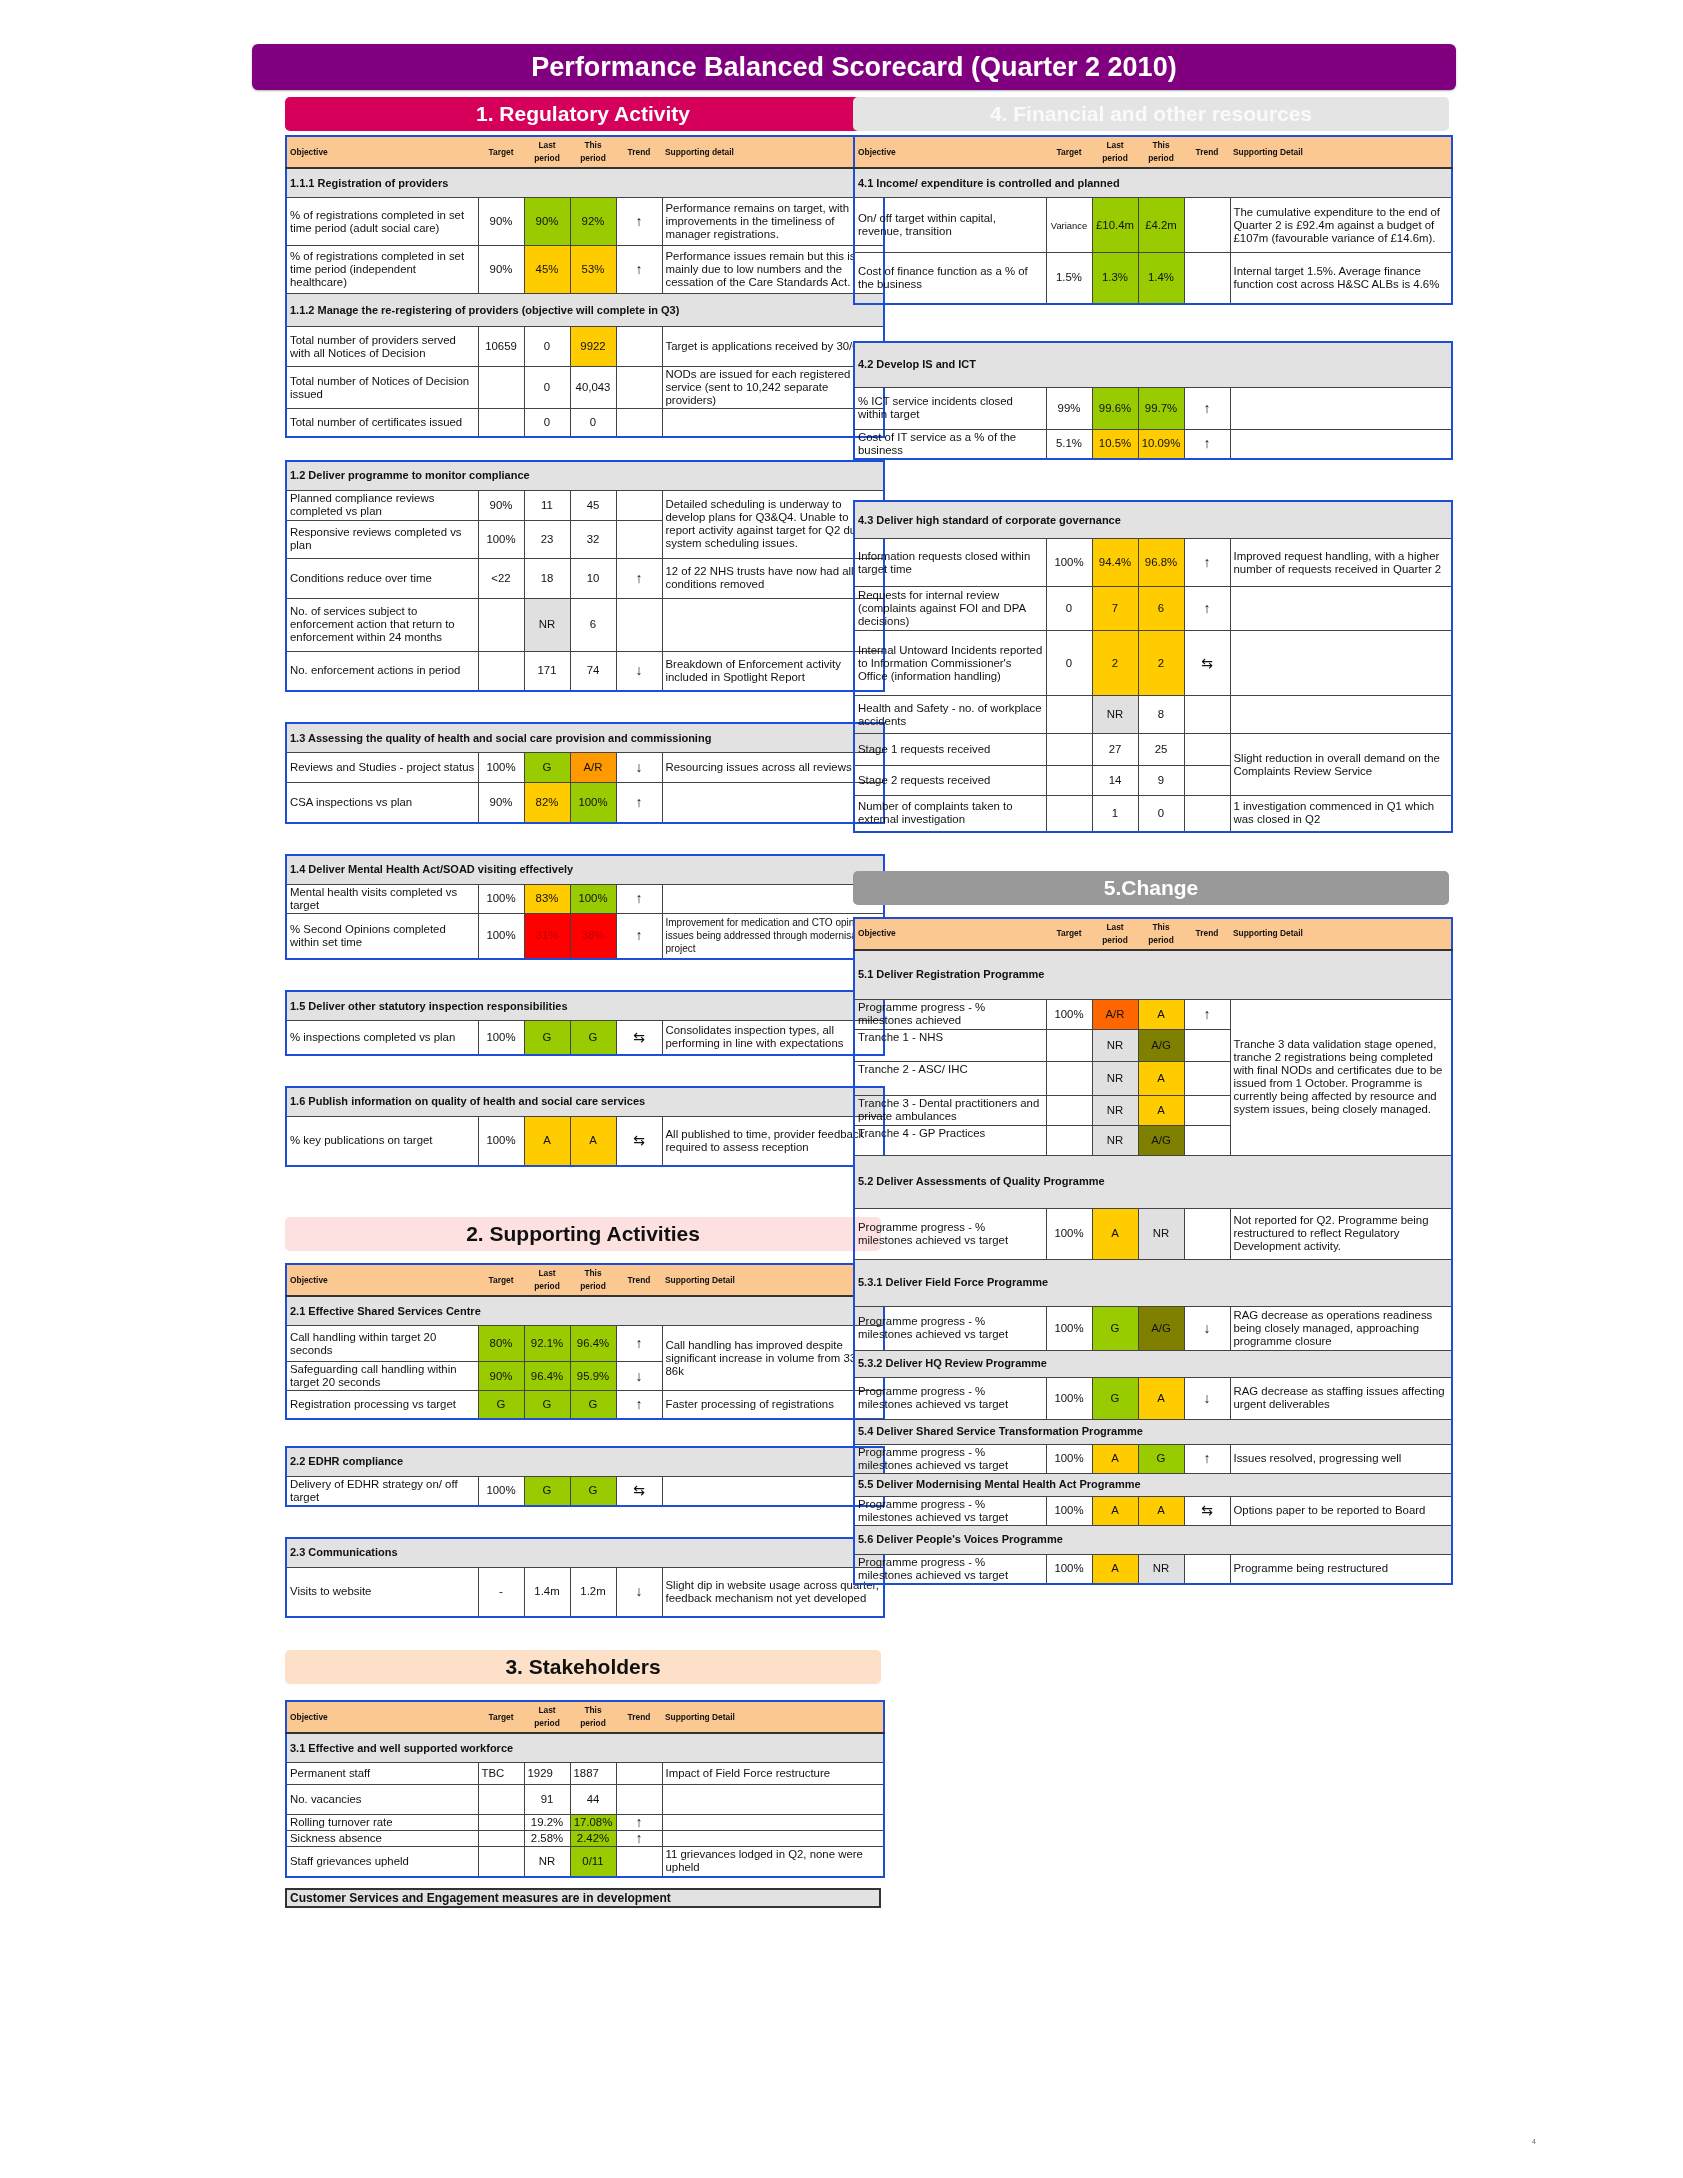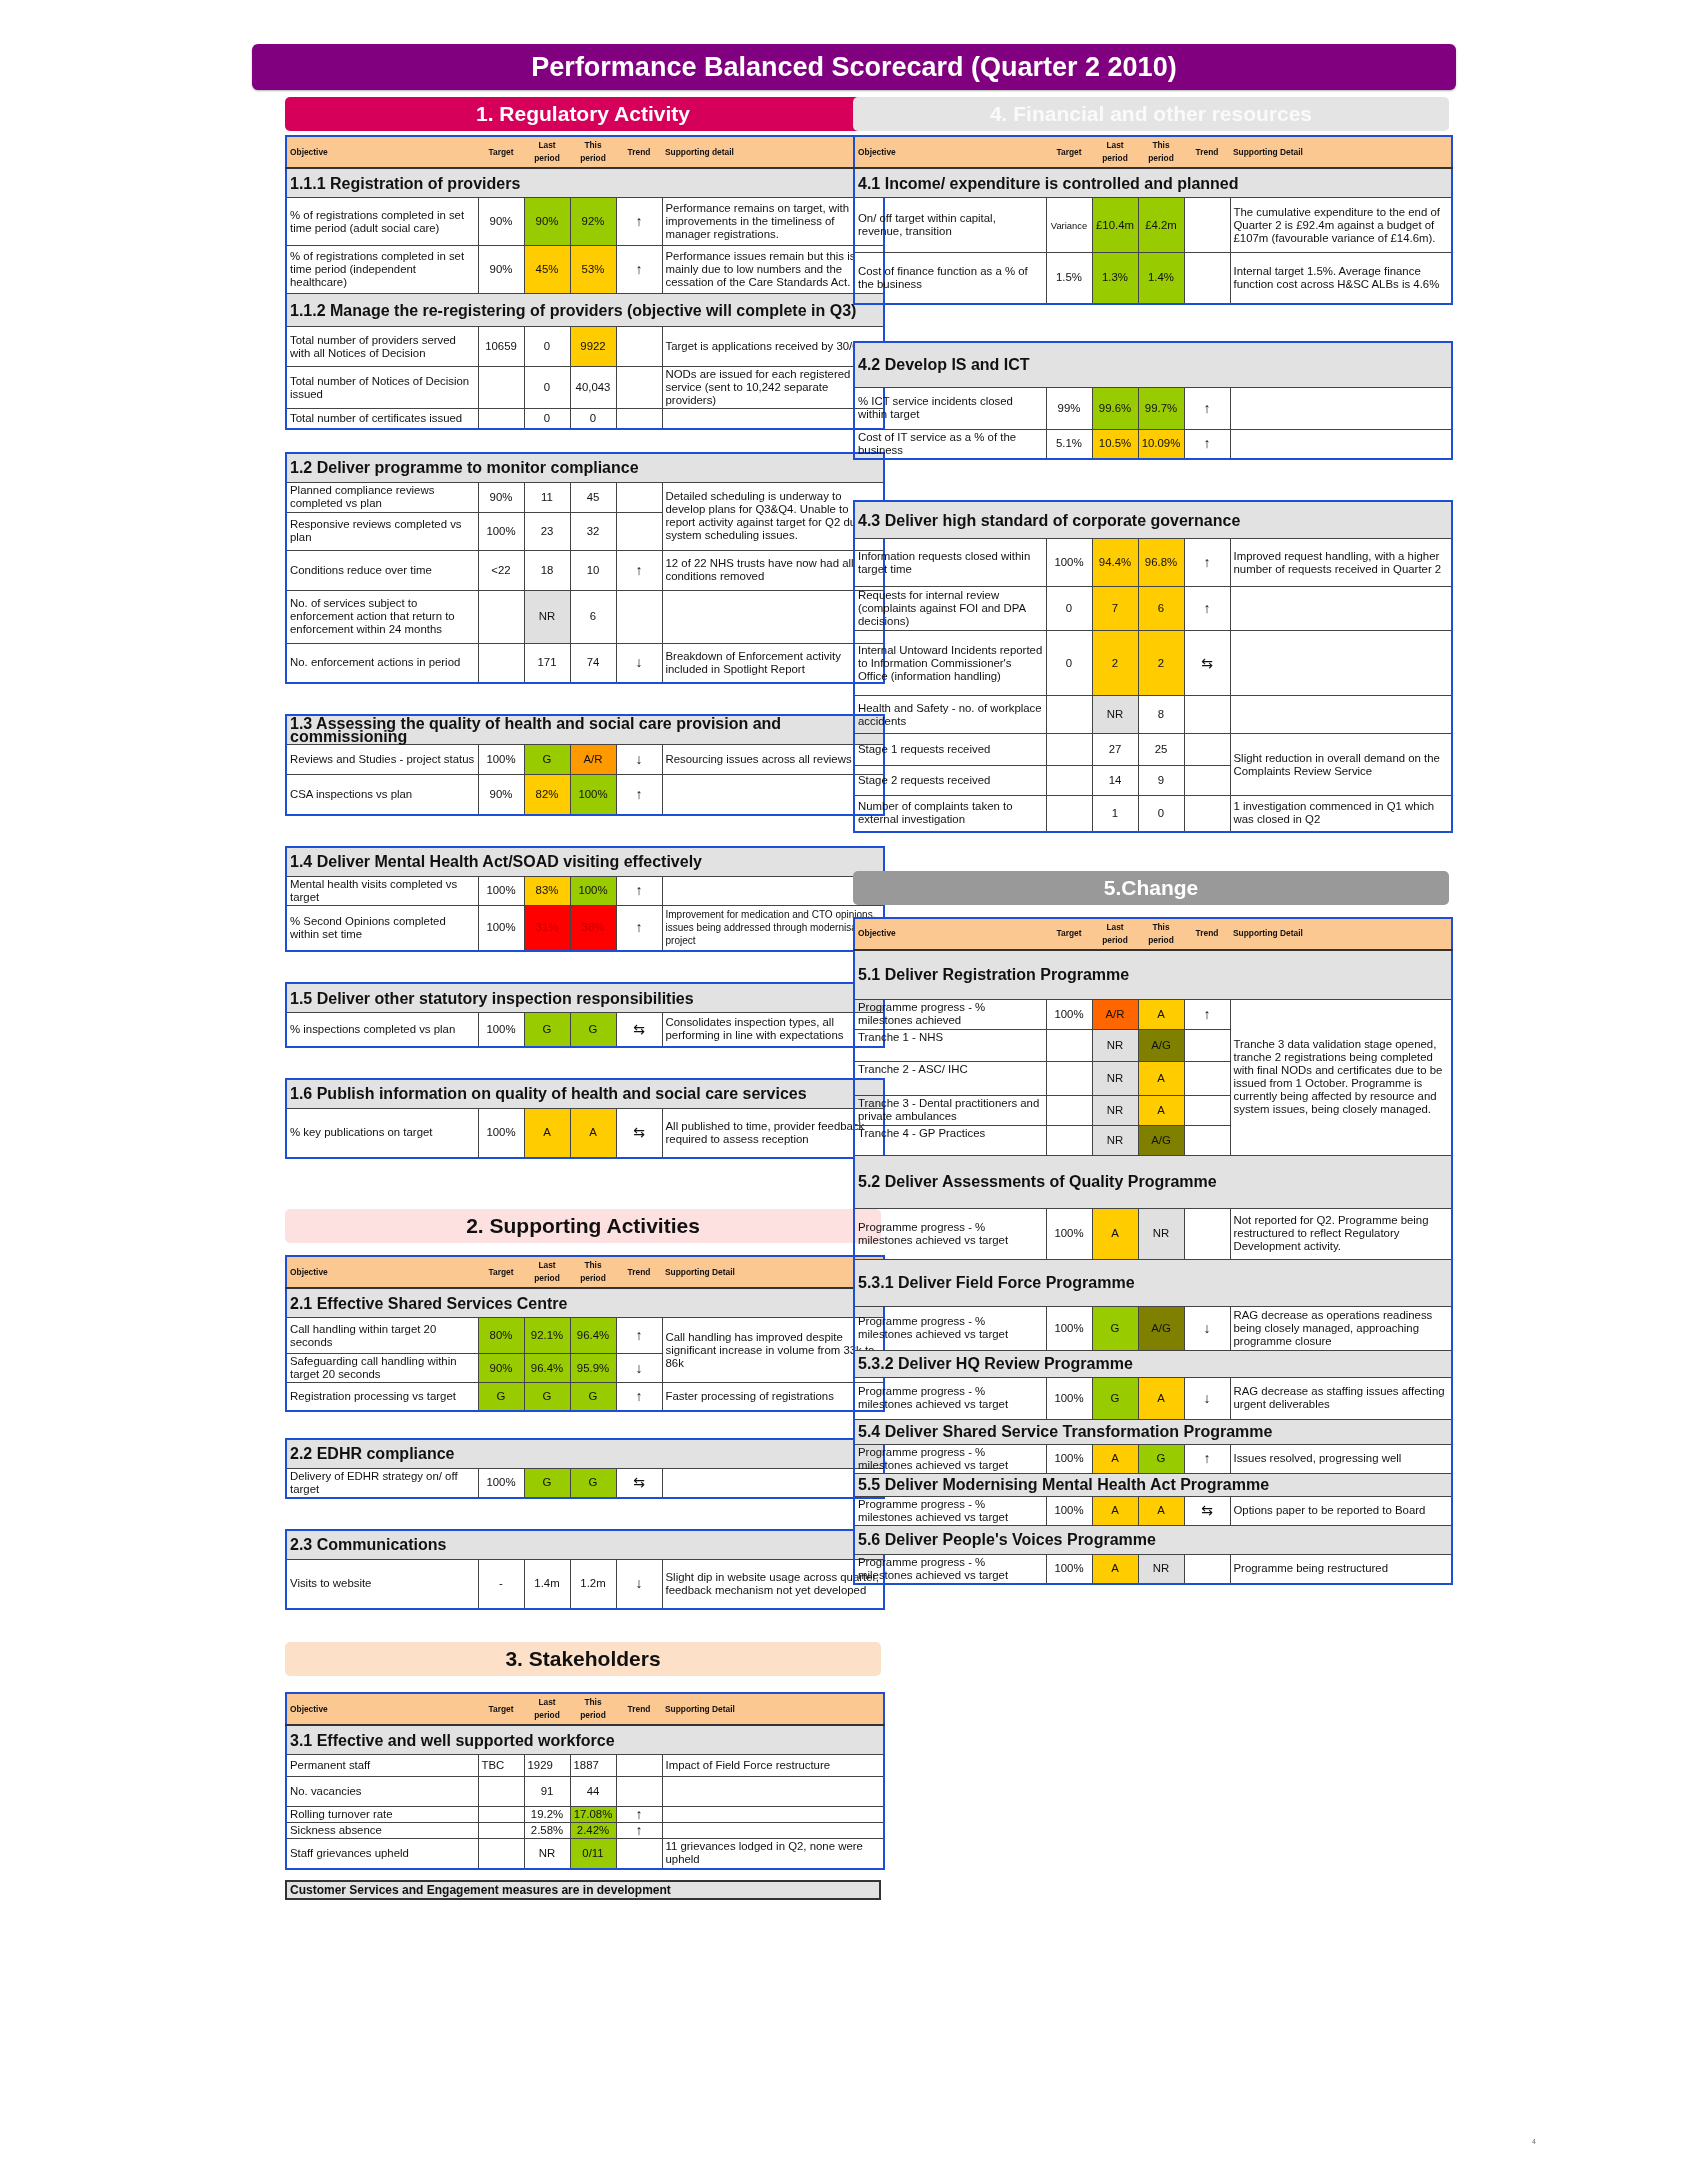--- a/index.html
+++ b/index.html
@@ -17,21 +17,21 @@
   table.sc{border-collapse:collapse;width:596px;table-layout:fixed;font-size:11.4px;border:2px solid #1d4ed8;}
   table.sc td{border:1px solid #444;padding:1px 3px;vertical-align:middle;line-height:13px;}
   table.sc col.c-obj{width:192px;}
   table.sc col.c-tgt{width:46px;}
   table.sc col.c-last{width:46px;}
   table.sc col.c-this{width:46px;}
   table.sc col.c-trend{width:46px;}
   table.sc col.c-det{width:222px;}
   tr.hdr td{background:#fcc891;font-weight:bold;font-size:8.4px;height:28px;border-left:none;border-right:none;border-bottom:2px solid #333;}
   tr.hdr td.c{text-align:center;}
-  tr.grp td{background:#e2e2e2;font-weight:bold;font-size:16px;height:26px;border-left:none;border-right:none;}
+  tr.grp td{background:#e2e2e2;font-weight:bold;font-size:11px;height:26px;border-left:none;border-right:none;}
   td.num{text-align:center;}
   td.trend{text-align:center;font-size:14px;}
   .g{background:#99cc00;}
   .a{background:#ffcc00;}
   .ar{background:#ff9900;}
   .r{background:#ff0000;color:#c00000;}
   .ag{background:#808000;}
   .ar5{background:#ff6600;}
   .nr{background:#e0e0e0;}
   .small{font-size:10px;}
@@ -95,21 +95,21 @@
       <td>Target is applications received by 30/09.</td>
     </tr>
     <tr style="height:40px">
       <td>Total number of Notices of Decision issued</td>
       <td class="num"></td>
       <td class="num">0</td>
       <td class="num">40,043</td>
       <td class="trend"></td>
       <td>NODs are issued for each registered service (sent to 10,242 separate providers)</td>
     </tr>
-    <tr style="height:20px">
+    <tr style="height:28px">
       <td>Total number of certificates issued</td>
       <td class="num"></td>
       <td class="num">0</td>
       <td class="num">0</td>
       <td class="trend"></td>
       <td></td>
     </tr>
   </tbody>
     </table>
 

